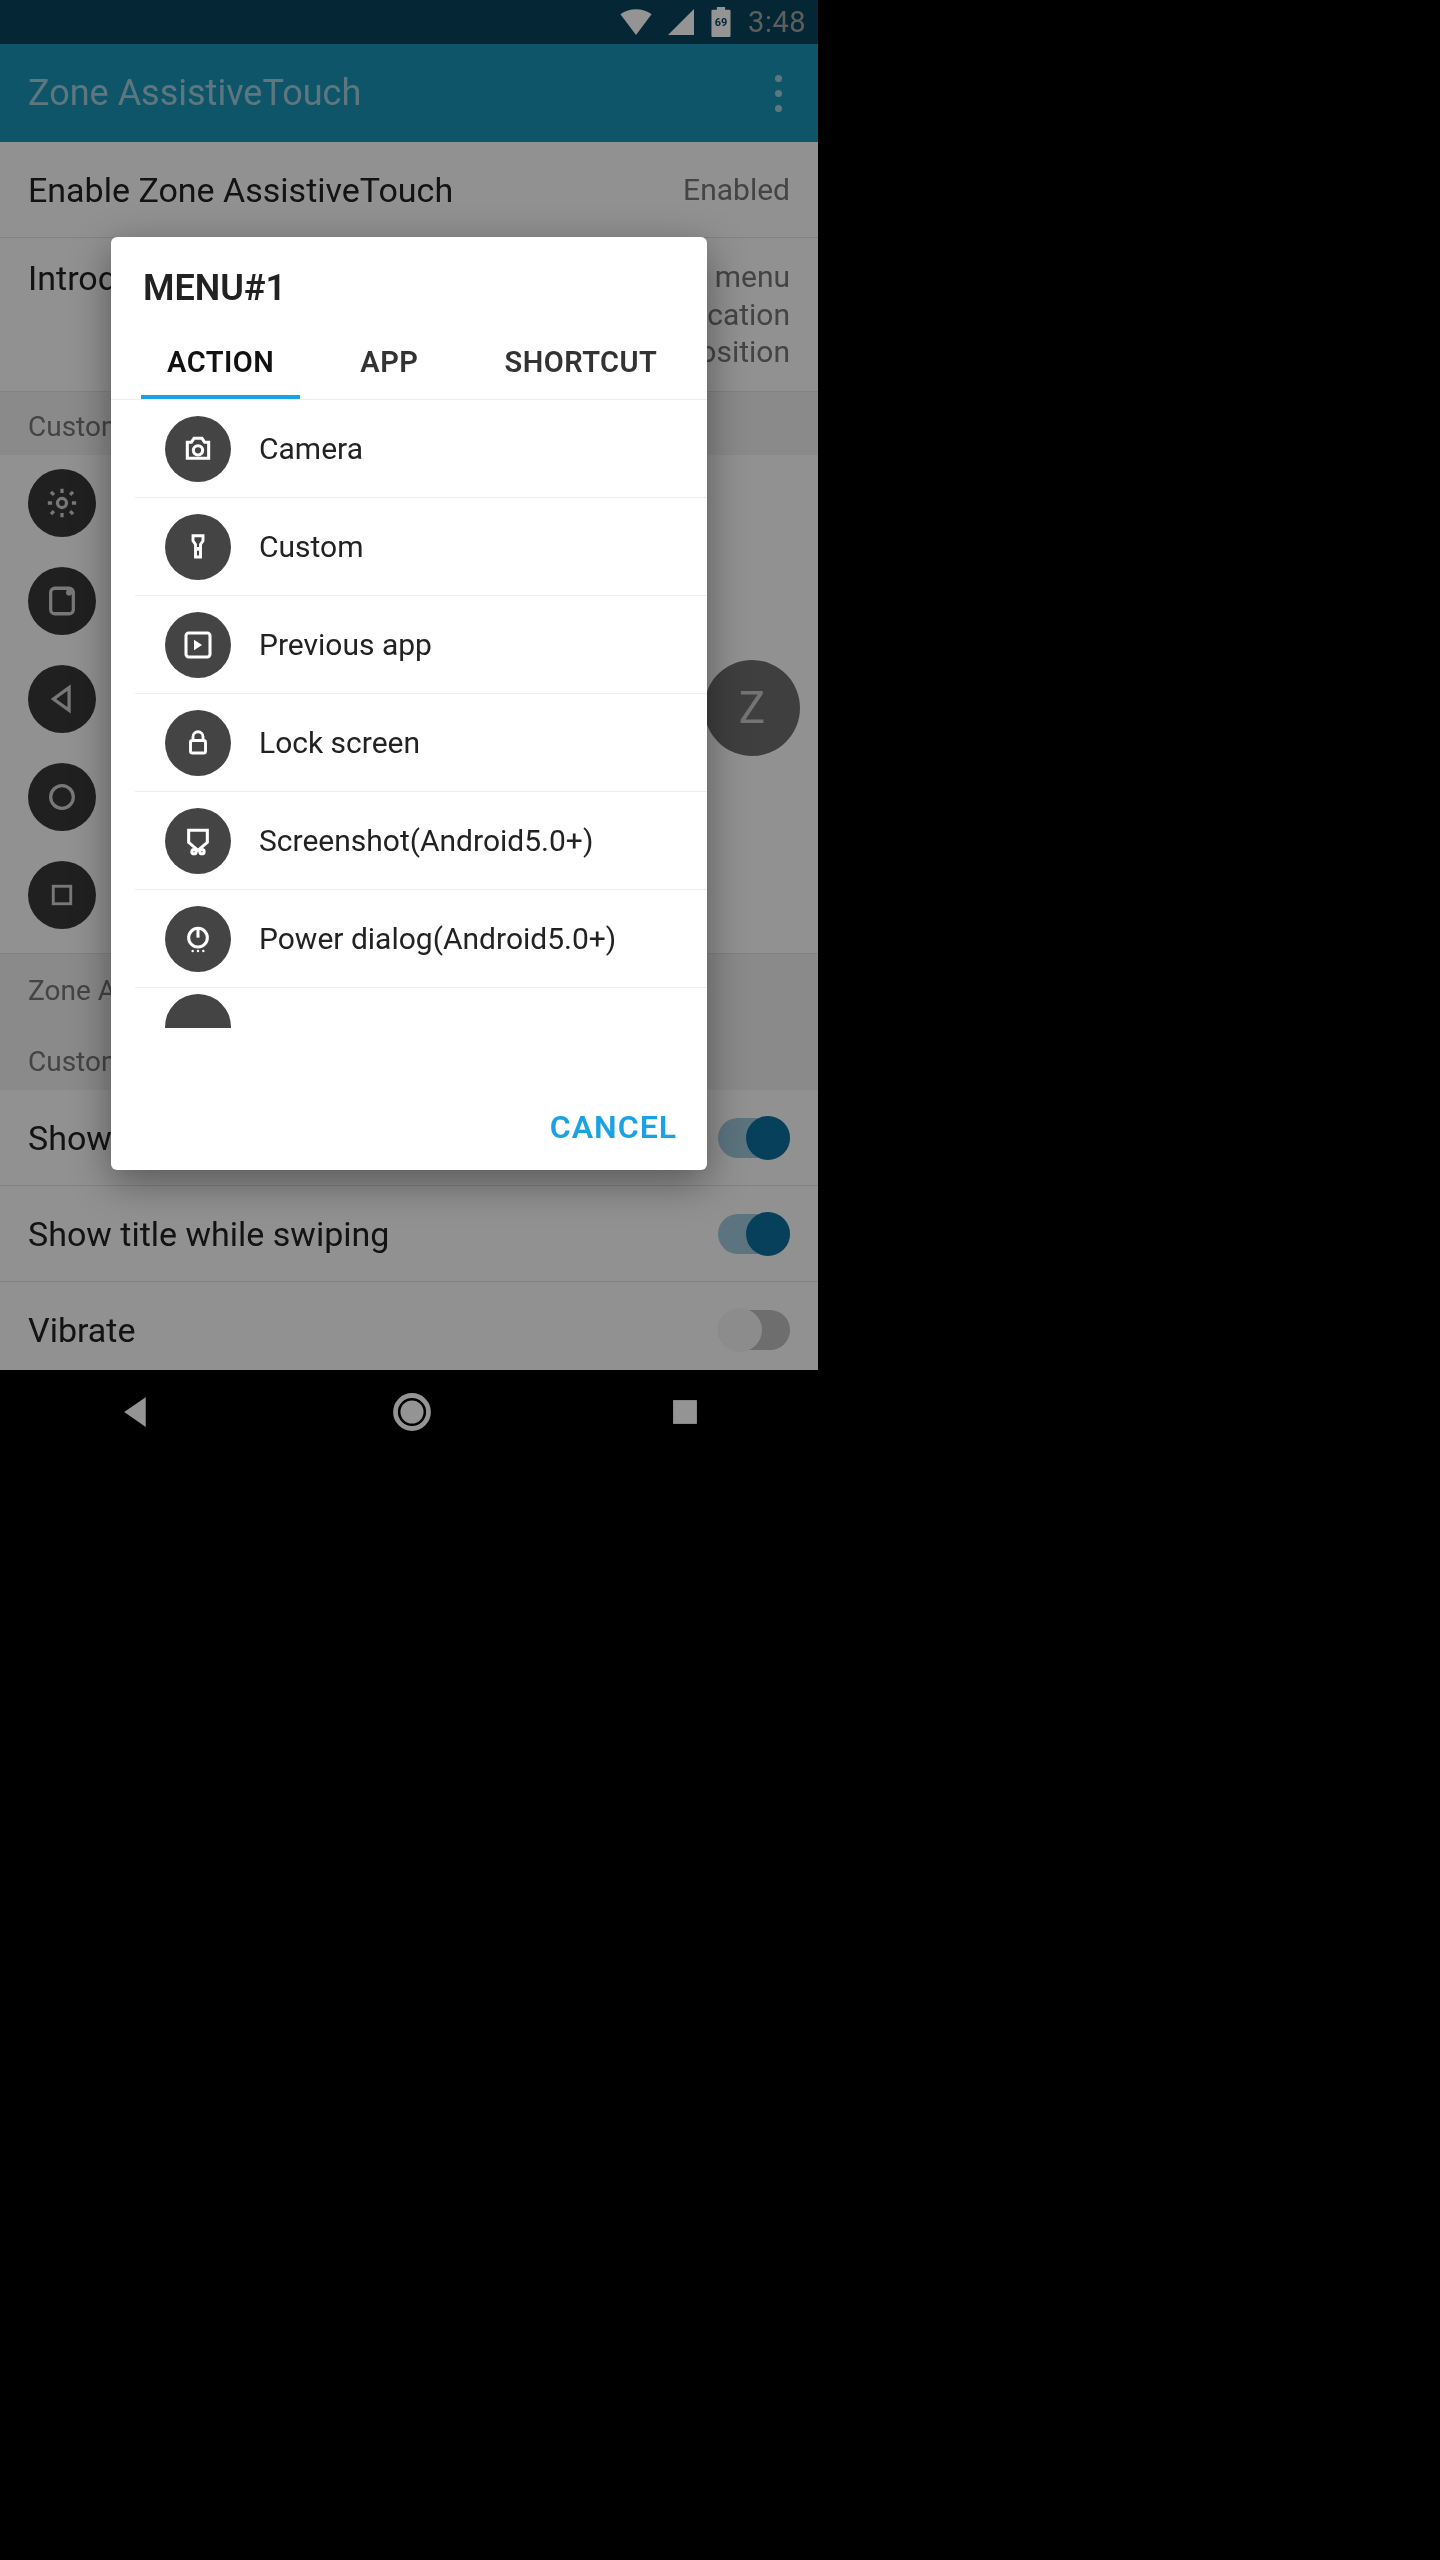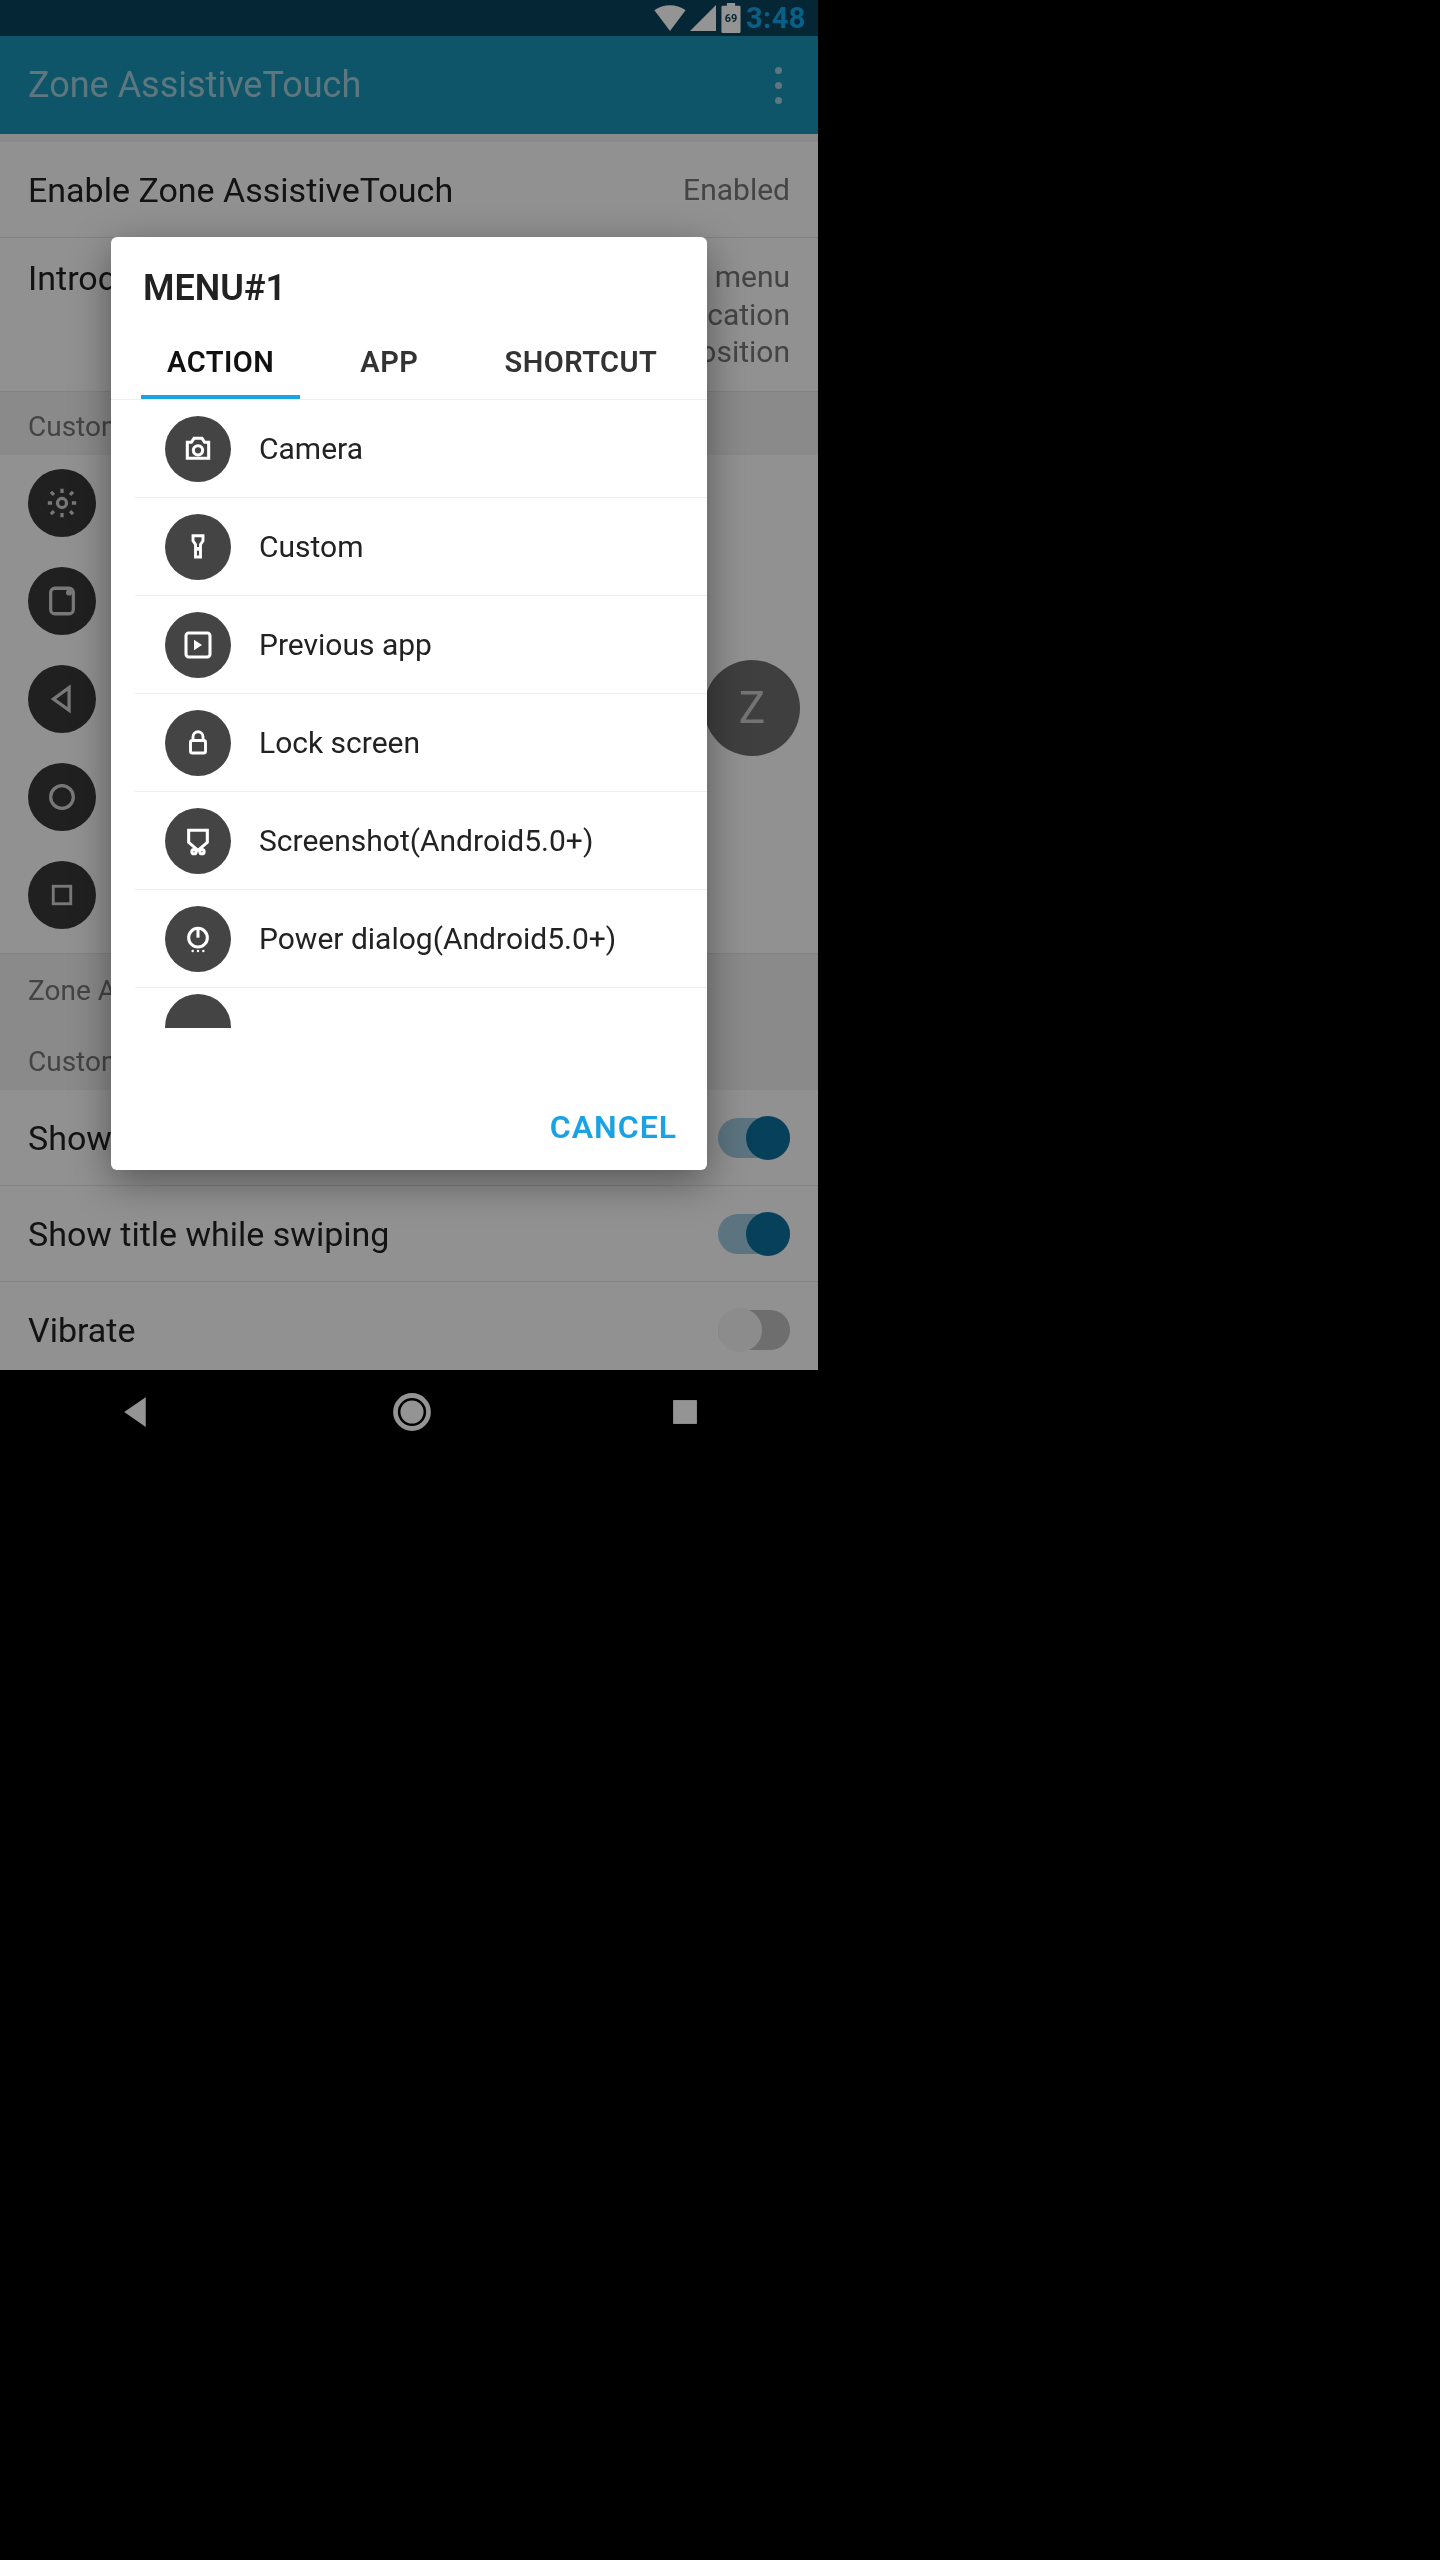--- a/index.html
+++ b/index.html
@@ -1,23 +1,23 @@
 <!DOCTYPE html>
 <html><head>
 <meta charset="utf-8">
 <style>
 * { margin:0; padding:0; box-sizing:border-box; font-family: Roboto, "Segoe UI", Arial, sans-serif; -webkit-font-smoothing:antialiased; }
 html,body { width:818px; height:1454px; background:#000; overflow:hidden; }
 
 .screen { position:relative; width:818px; height:1454px; background:#eeeeee; }
 
 
-.status-bar  { height:36px; background:#09425b; display:flex; justify-content:flex-end; align-items:center; padding:0 12px; gap:4px; color:#0ea5e9; }
+.status-bar  { height:44px; background:#09425b; display:flex; justify-content:flex-end; align-items:center; padding:0 12px; gap:16px; color:#a3a3a3; }
 .status-bar svg { fill:#fff; }
-.status-time { font-size:29px; font-weight:700; letter-spacing:0.5px; }
+.status-time { font-size:29px; font-weight:400; letter-spacing:0.5px; }
 
 
 .action-bar  { height:98px; background:#1993b7; display:flex; align-items:center; justify-content:space-between; padding:0 28px 0 28px; }
 .action-title{ font-size:36px; color:#a3cddb; }
 .kebab       { display:flex; flex-direction:column; gap:8px; padding:8px; cursor:pointer; }
 .kebab span  { width:7px; height:7px; border-radius:50%; background:#a3cddb; }
 
 
 .page { position:absolute; top:142px; left:0; right:0; bottom:84px; background:#eeeeee; }
 .row  { background:#fafafa; border-bottom:1px solid #e0e0e0; padding:20px 28px; display:flex; align-items:center; justify-content:space-between; }

